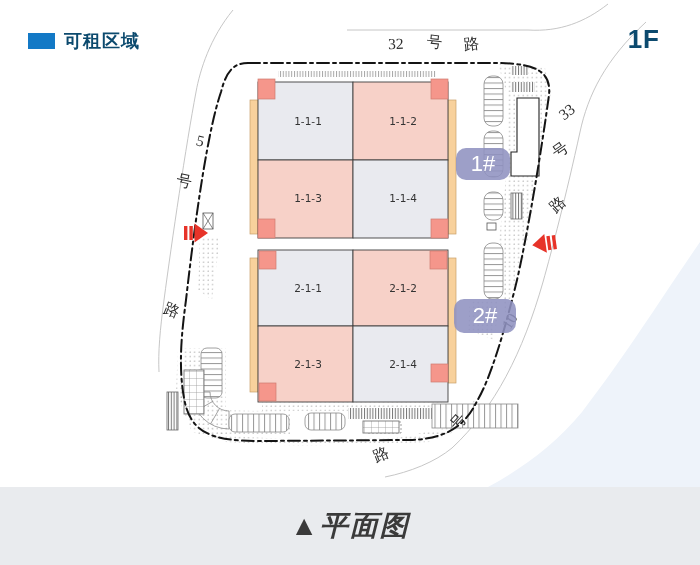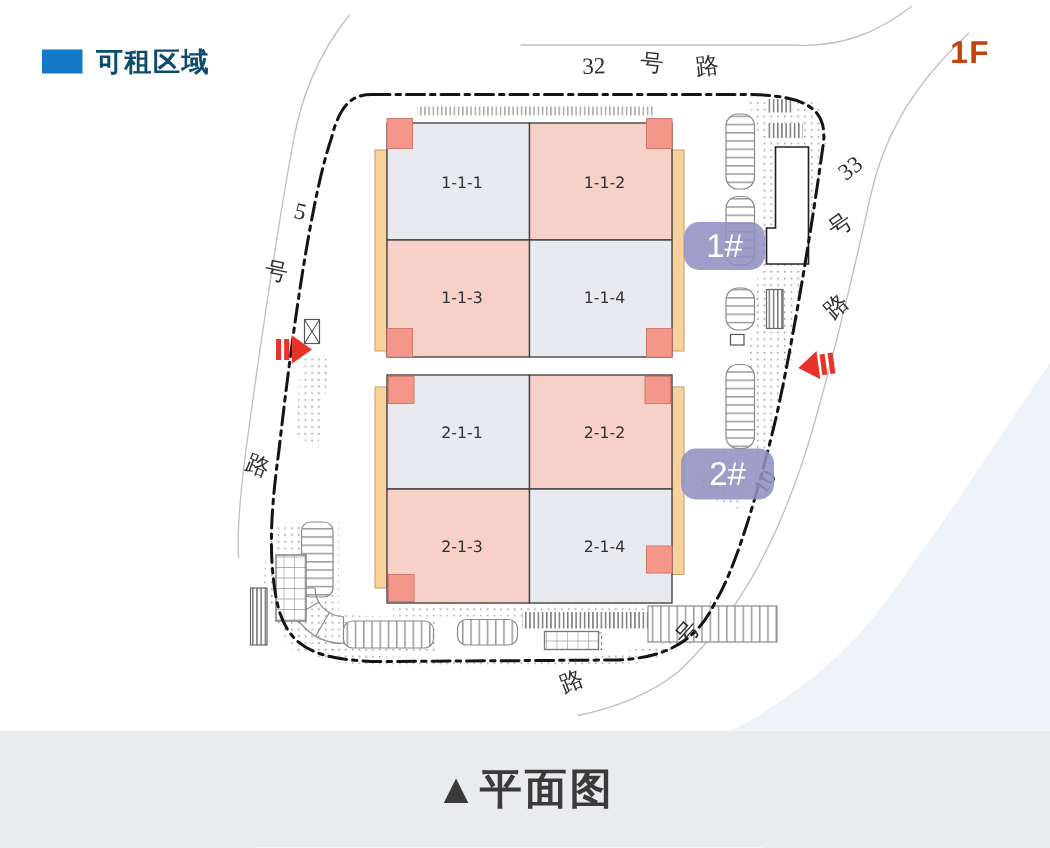--- a/index.html
+++ b/index.html
@@ -5,26 +5,26 @@
   html,body{margin:0;padding:0;}
   body{width:700px;height:565px;position:relative;background:#fff;overflow:hidden;
        font-family:"Liberation Sans",sans-serif;}
   .stage{position:absolute;inset:0;}
   svg{position:absolute;left:0;top:0;}
 
   
   .legend{position:absolute;left:28px;top:29px;display:flex;align-items:center;gap:9px;}
   .legend .swatch{width:27px;height:16px;background:var(--accent-blue,#1379c6);}
   .legend .lbl{font-size:18px;font-weight:bold;color:#0c4a6e;letter-spacing:1px;}
-  .floor{position:absolute;right:40px;top:24px;font-size:21px;font-weight:bold;color:#c2410c;letter-spacing:1px;}
+  .floor{position:absolute;right:40px;top:24px;font-size:26px;font-weight:bold;color:#0c4a6e;letter-spacing:1px;}
 
   
   .caption-band{position:absolute;left:0;top:487px;width:700px;height:78px;
       background:var(--caption-band,#e9ebee);display:flex;align-items:center;justify-content:center;}
-  .caption-band .cap{font-size:28px;font-weight:bold;color:#3a3a3a;letter-spacing:2px;}
+  .caption-band .cap{font-size:28px;font-weight:bold;color:#3a3a3a;letter-spacing:2px;font-style:italic;}
 
   
   .edge{fill:none;stroke:#c0c0c0;stroke-width:0.9;}
   .boundary{fill:none;stroke:#141414;stroke-width:2;stroke-dasharray:12 4 3 4;stroke-linecap:round;}
   .stipple{fill:url(#dots);stroke:none;}
   .hstrip{fill:url(#hatchV);}
   .ladderH{fill:url(#rungsH);stroke:#8a8a8a;stroke-width:0.8;}
   .ladderV{fill:url(#rungsV);stroke:#8a8a8a;stroke-width:0.8;}
   .gridblk{fill:url(#gridP);stroke:#777;stroke-width:0.9;}
   .fan{fill:none;stroke:#8a8a8a;stroke-width:0.8;}

